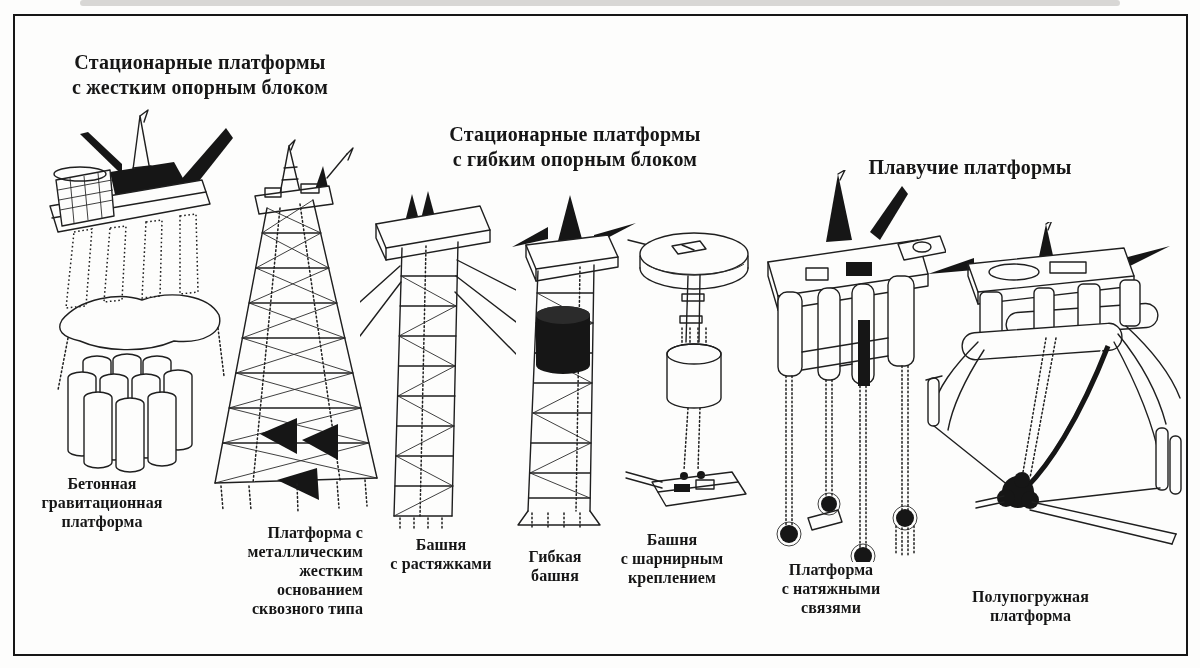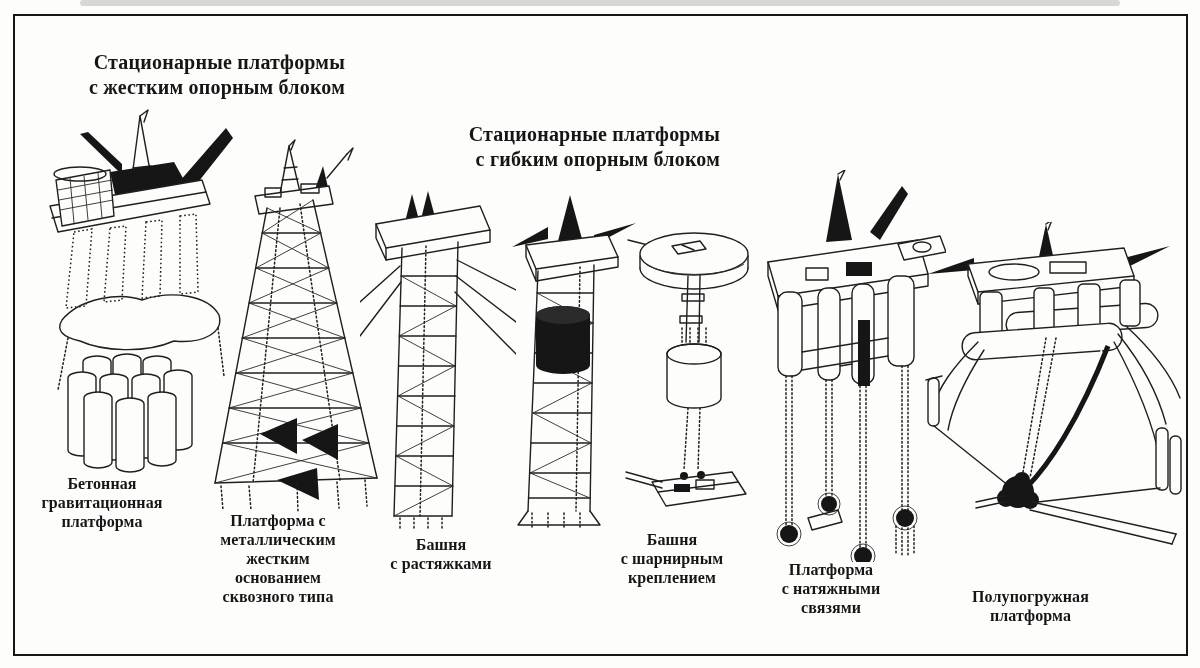--- a/index.html
+++ b/index.html
@@ -1,20 +1,20 @@
 <!DOCTYPE html>
 <html><head>
 <meta charset="utf-8">
 <style>
   html,body{margin:0;padding:0;background:#f2f1ee;}
   .page{position:relative;width:1200px;height:668px;background:#fdfdfc;overflow:hidden;
         font-family:"Liberation Serif","DejaVu Serif",serif;color:#161616;}
   .smudge{position:absolute;left:80px;top:0;width:1040px;height:6px;background:#b9b8b4;opacity:.55;border-radius:3px;}
   .frame{position:absolute;left:13px;top:14px;width:1171px;height:638px;border:2px solid #161616;background:transparent;}
-  .grp{position:absolute;text-align:right;font-size:20px;line-height:1.24;font-weight:600;
+  .grp{position:absolute;text-align:center;font-size:20px;line-height:1.24;font-weight:600;
        white-space:pre-line;letter-spacing:.2px;}
   .lbl{position:absolute;text-align:center;font-size:16px;line-height:1.18;font-weight:600;
        white-space:pre-line;letter-spacing:.1px;}
   .fig{position:absolute;}
   svg .ln{fill:none;stroke:#1f1f1f;stroke-width:1.4;stroke-linecap:round;stroke-linejoin:round;}
   svg .thin{fill:none;stroke:#2a2a2a;stroke-width:.9;}
   svg .dot{fill:none;stroke:#1f1f1f;stroke-width:1.5;stroke-dasharray:1.6 2.6;stroke-linecap:round;}
   svg .wh{fill:#fdfdfc;stroke:#1f1f1f;stroke-width:1.4;stroke-linejoin:round;}
   svg .whd{fill:#fdfdfc;stroke:#1f1f1f;stroke-width:1.5;stroke-dasharray:1.6 2.6;}
   svg .dk{fill:#161616;stroke:none;}
@@ -23,20 +23,21 @@
 <body>
 
 <div class="page">
   <div class="smudge"></div>
   <div class="frame"></div>
 
   <div class="grp" style="left:55px;top:50px;width:290px;">Стационарные платформы
 с жестким опорным блоком</div>
   <div class="grp" style="left:430px;top:122px;width:290px;">Стационарные платформы
 с гибким опорным блоком</div>
+  <div class="grp" style="left:845px;top:155px;width:250px;">Плавучие платформы</div>
 
   <div class="fig" style="left:22px;top:108px;">
     <svg width="212" height="366" viewBox="0 0 212 366">
 
       <polygon class="ln" points="118,8 107,92 133,90"></polygon>
       <line class="ln" x1="111" y1="60" x2="129" y2="58"></line>
       <line class="ln" x1="109" y1="75" x2="131" y2="73"></line>
       <polyline class="ln" points="118,8 126,2 122,14"></polyline>
       <polygon class="dk" points="95,62 58,26 66,24 100,56 100,66"></polygon>
       <polygon class="dk" points="150,82 204,20 211,30 162,92 152,92"></polygon>
@@ -359,27 +360,29 @@
 
       <path class="ln" d="M114,280 L258,312"></path>
       <path class="ln" d="M112,288 L254,322"></path>
       <path class="ln" d="M254,322 L258,312"></path>
     </svg>
   </div>
 
   <div class="lbl" style="left:22px;top:475px;width:160px;">Бетонная
 гравитационная
 платформа</div>
-  <div class="lbl" style="left:193px;top:512px;width:170px;">Платформа с
+  <div class="lbl" style="left:193px;top:524px;width:170px;text-align:right;">Платформа с
 металлическим
 жестким
 основанием
 сквозного типа</div>
   <div class="lbl" style="left:356px;top:536px;width:170px;">Башня
 с растяжками</div>
+  <div class="lbl" style="left:495px;top:548px;width:120px;">Гибкая
+башня</div>
   <div class="lbl" style="left:592px;top:531px;width:160px;">Башня
 с шарнирным
 креплением</div>
   <div class="lbl" style="left:751px;top:561px;width:160px;">Платформа
 с натяжными
 связями</div>
   <div class="lbl" style="left:933px;top:588px;width:195px;">Полупогружная
 платформа</div>
 </div>
 

